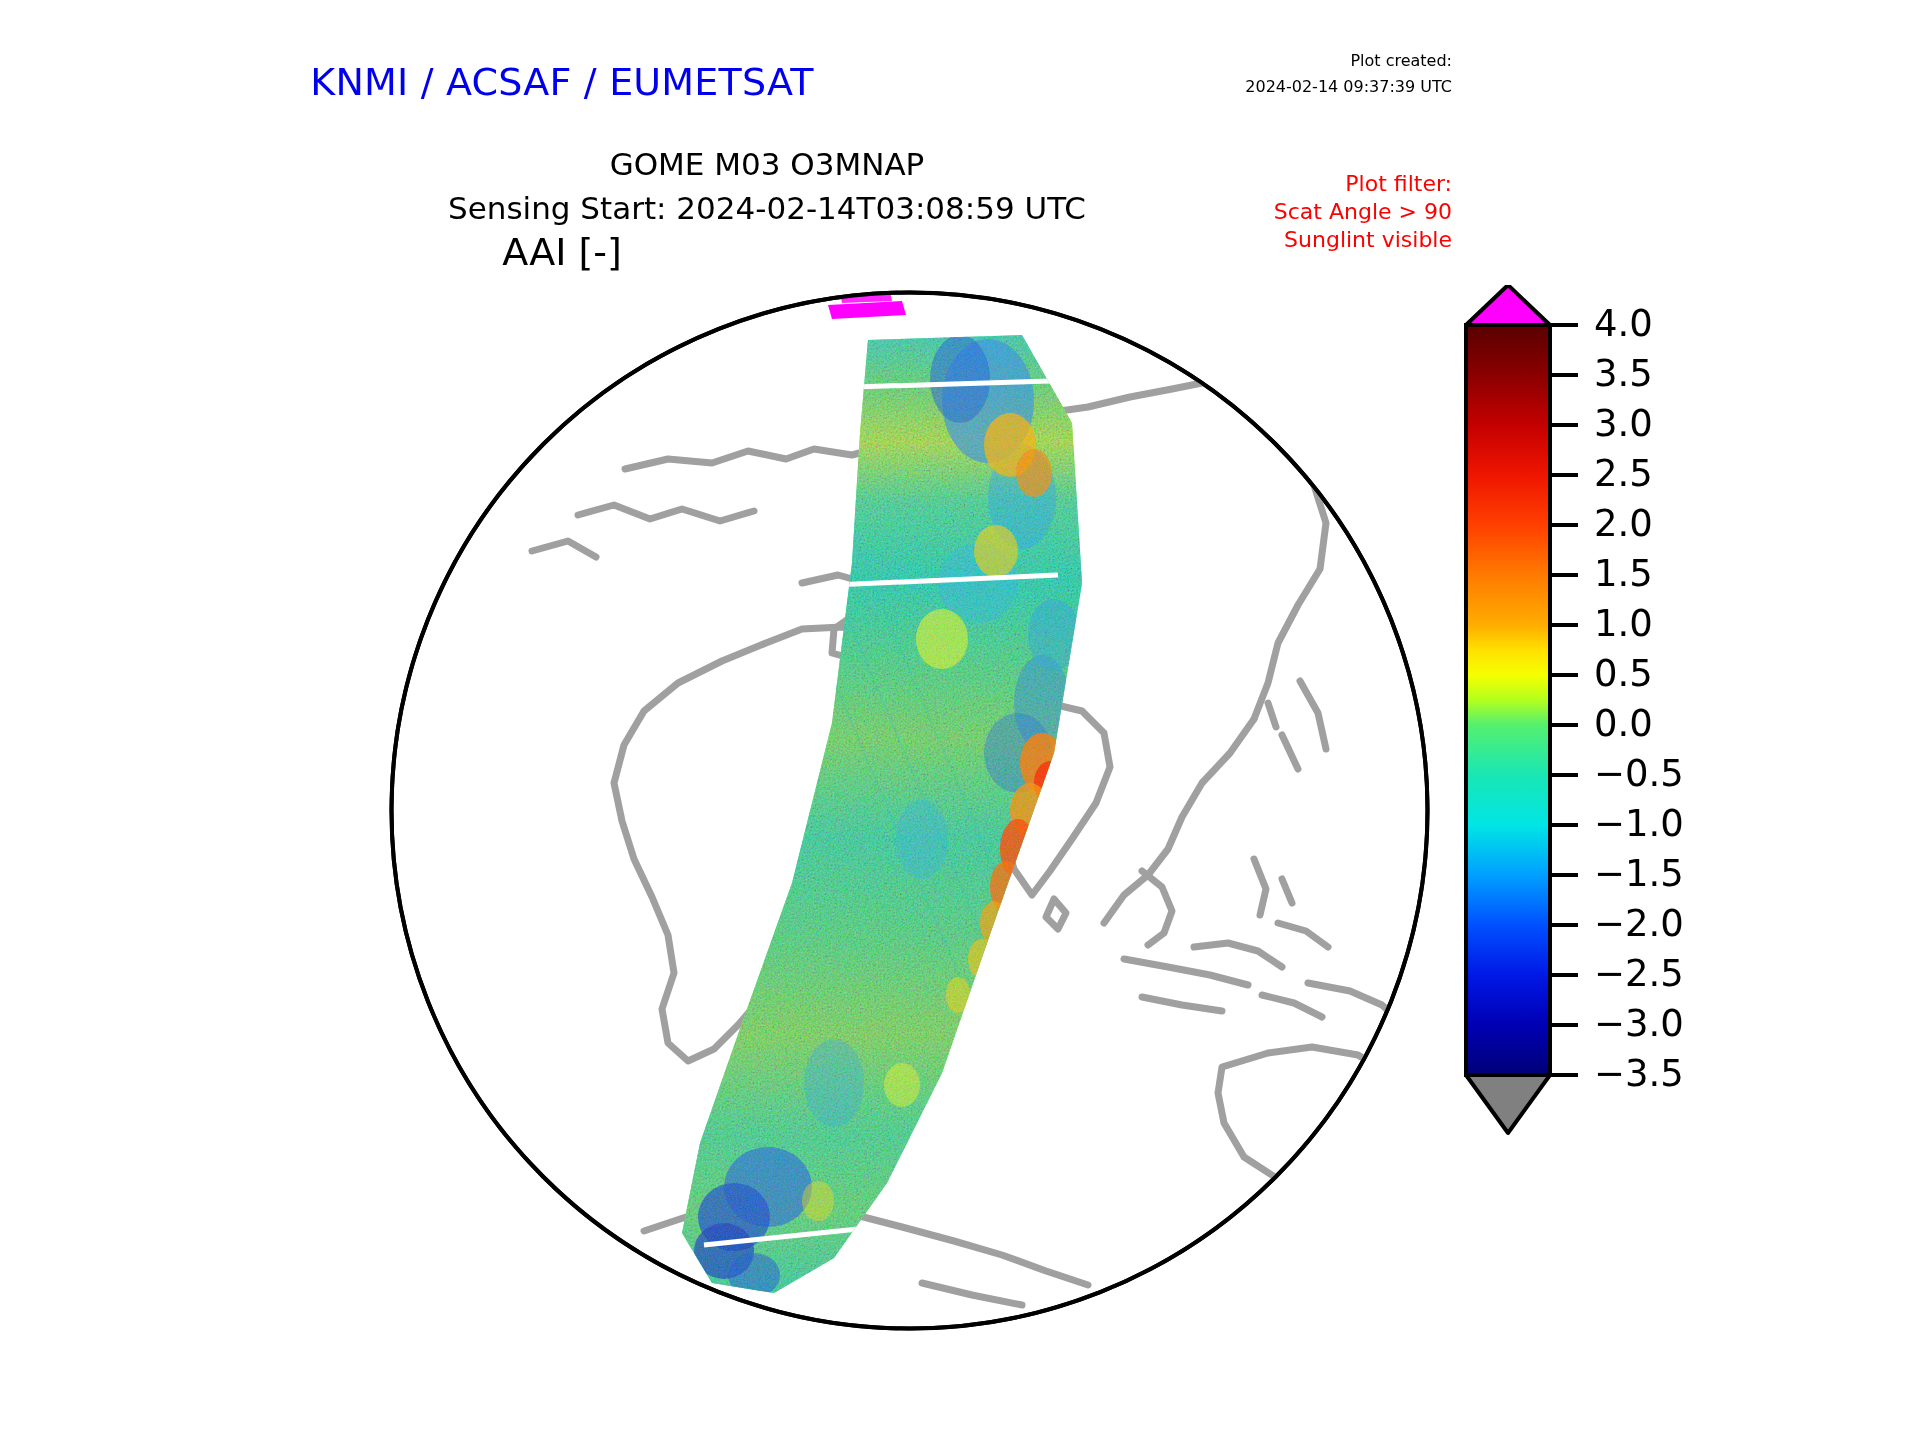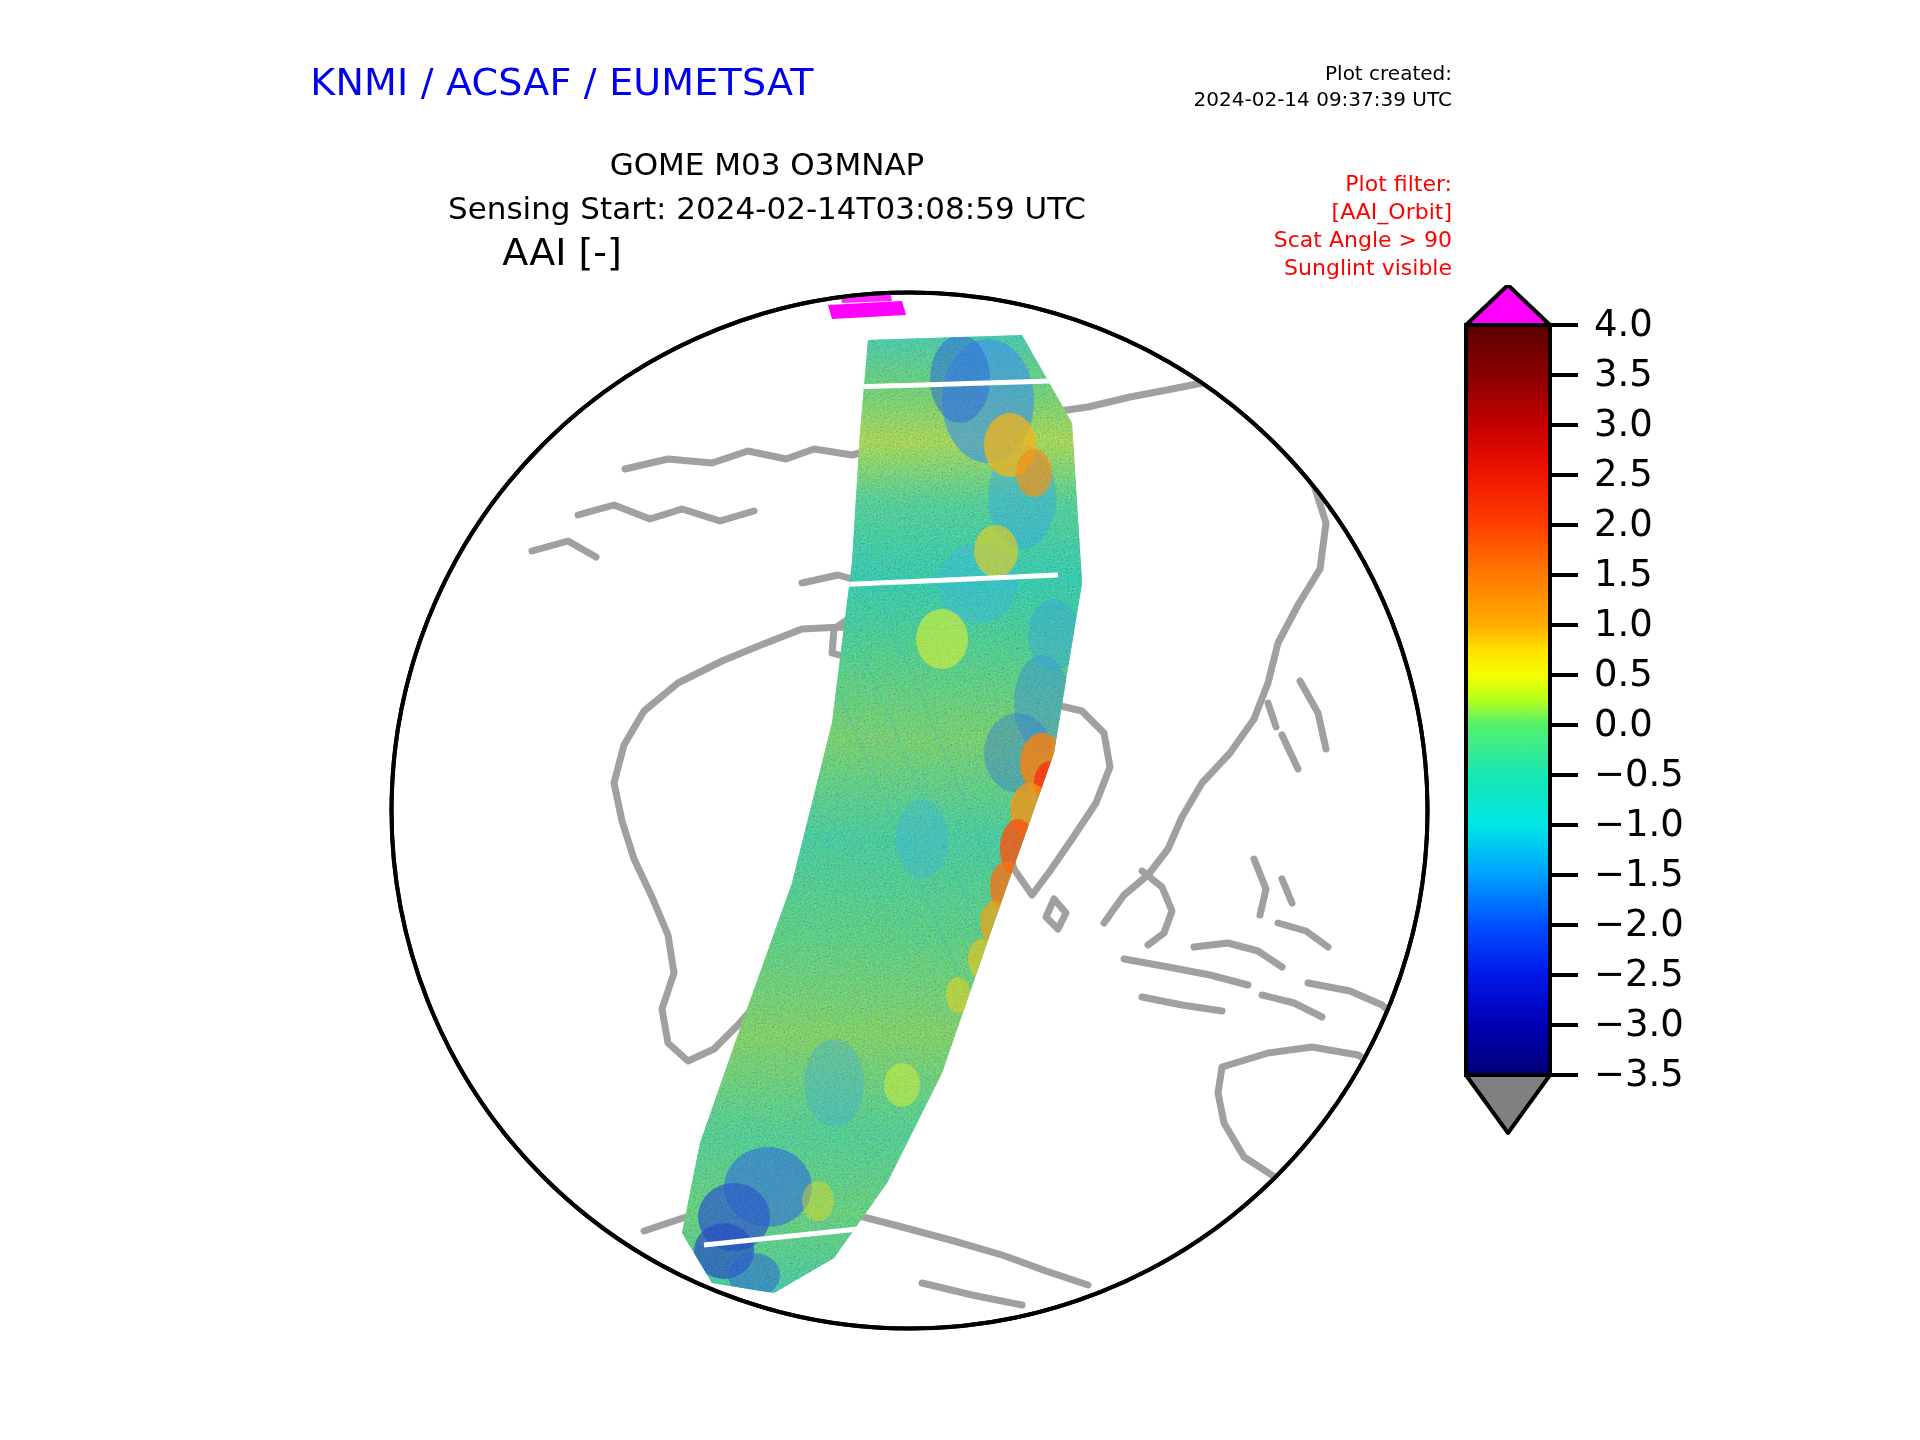--- a/index.html
+++ b/index.html
@@ -5,22 +5,22 @@
   html,body{margin:0;padding:0;background:#ffffff;}
   body{width:1920px;height:1440px;position:relative;overflow:hidden;
        font-family:"DejaVu Sans","Liberation Sans",sans-serif;color:#000;}
 
   .abs{position:absolute;margin-left:12px;}
 
   
   #org-title{left:0;top:60px;width:1100px;text-align:center;
              font-size:38px;color:#0000ee;letter-spacing:.2px;white-space:nowrap;}
 
-  #created-block{left:1000px;top:60px;width:440px;text-align:right;
-                 font-size:20px;line-height:26px;color:#000;}
+  #created-block{left:1000px;top:48px;width:440px;text-align:right;
+                 font-size:16px;line-height:26px;color:#000;}
 
   #title-block{left:0;top:142px;width:1100px;padding-left:410px;
                box-sizing:border-box;text-align:center;
                font-size:31px;line-height:44px;color:#000;white-space:nowrap;}
   #var-title{left:0;top:230px;width:1100px;text-align:center;
              font-size:38px;color:#000;}
 
   #filter-block{left:1000px;top:170px;width:440px;text-align:right;
                 font-size:22px;line-height:28px;color:#ff0000;}
 
@@ -45,21 +45,20 @@
 </div>
 
 <div class="abs" id="title-block">
   <div>GOME M03 O3MNAP</div>
   <div>Sensing Start: 2024-02-14T03:08:59 UTC</div>
 </div>
 <div class="abs" id="var-title">AAI [-]</div>
 
 <div class="abs" id="filter-block">
   <div>Plot filter:</div>
-  <div>[AAI_Orbit]</div>
   <div>Scat Angle &gt; 90</div>
   <div>Sunglint visible</div>
 </div>
 
 <div class="abs" id="globe-wrap">
   <svg id="globe-svg" viewBox="0 0 1055 1055" xmlns="http://www.w3.org/2000/svg">
     <defs>
       <clipPath id="globeClip">
           <circle cx="527.5" cy="527.5" r="518"></circle>
         </clipPath>

